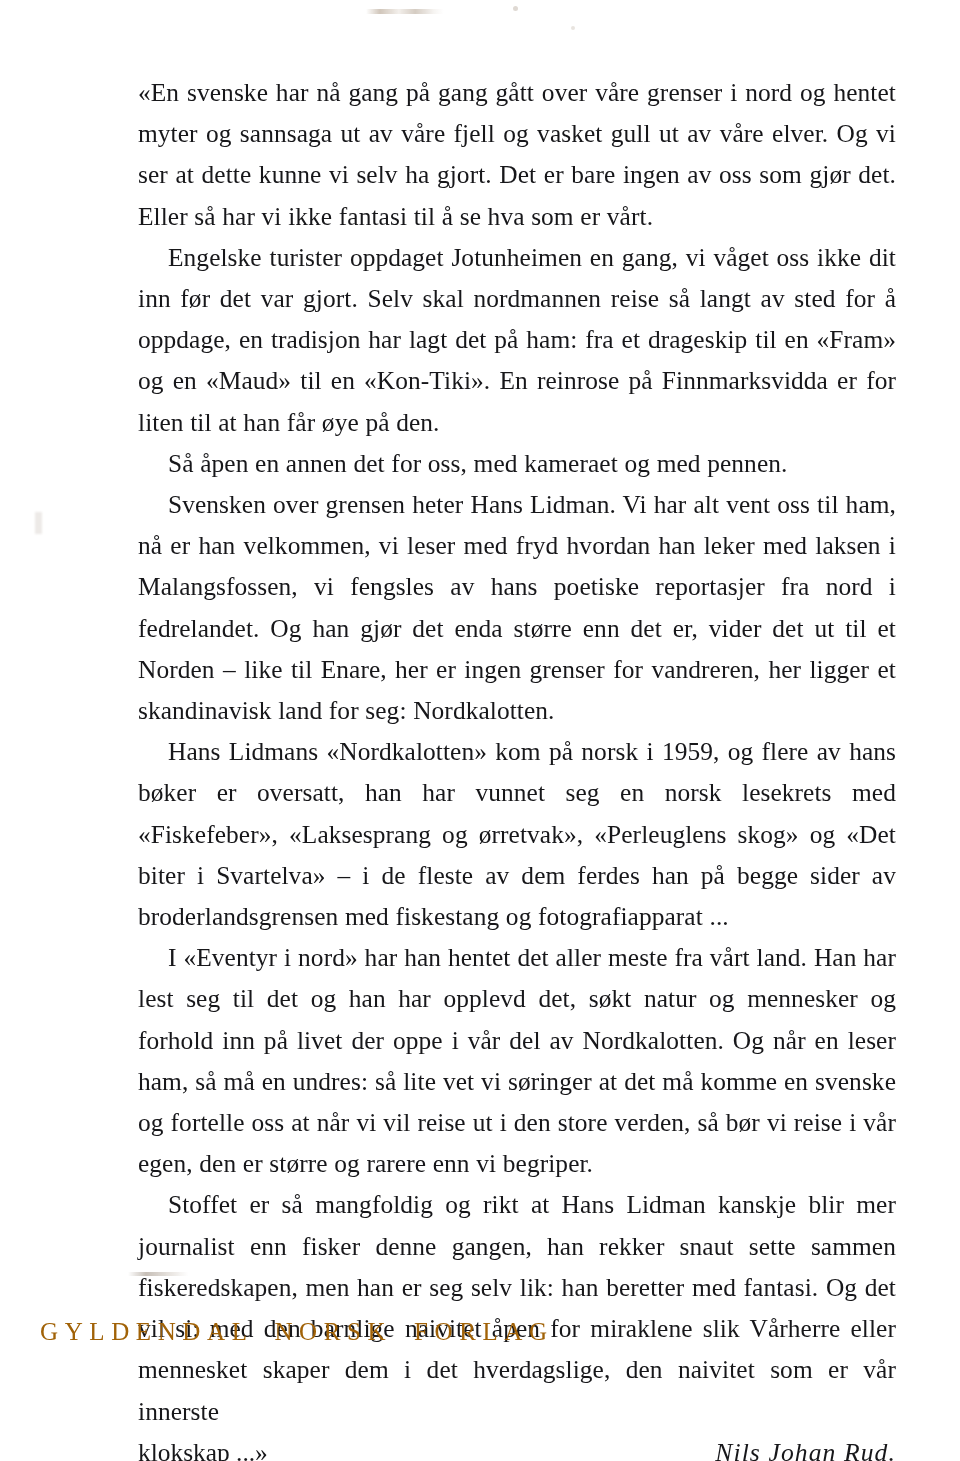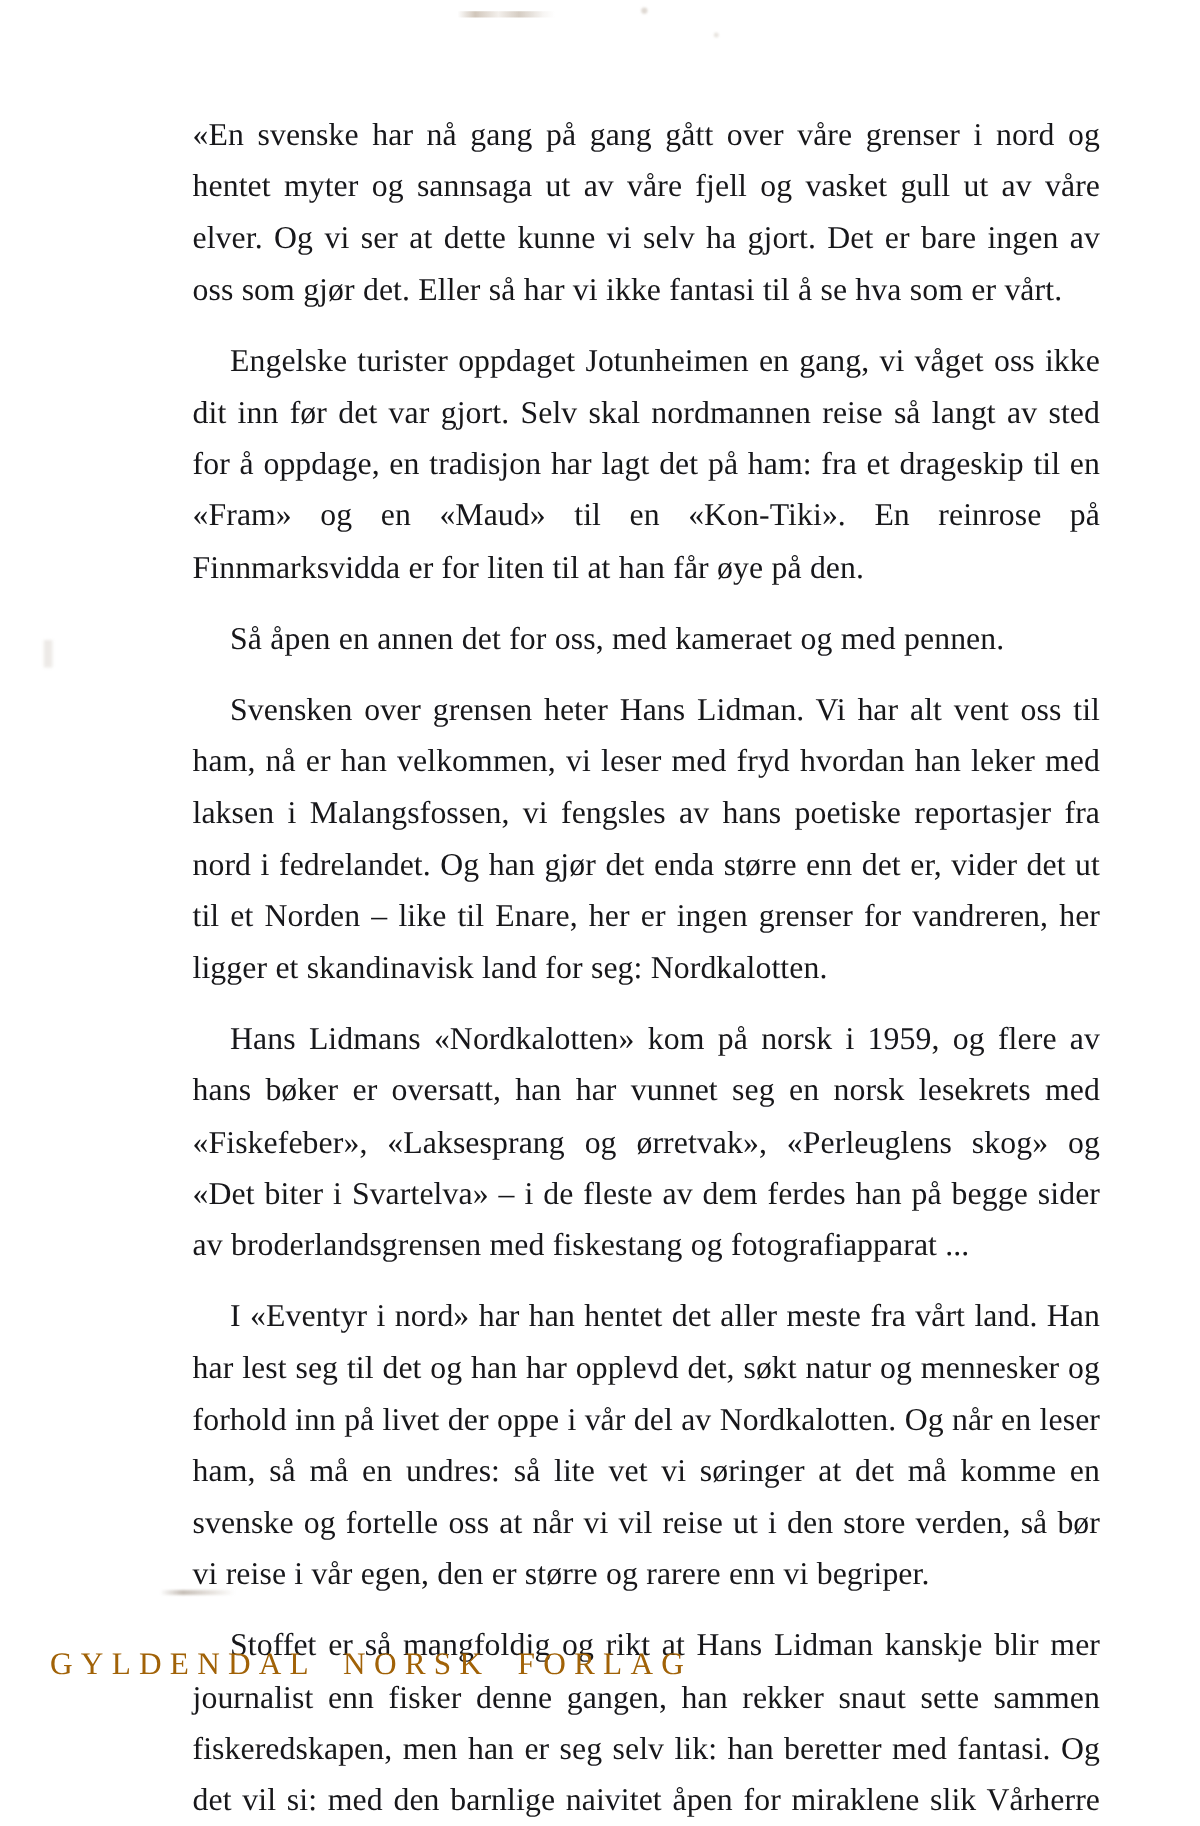--- a/index.html
+++ b/index.html
@@ -88,21 +88,21 @@
   }
 
   
   .textblock {
     position: absolute;
     left: 138px;
     top: 72px;
     width: 758px;
   }
   .para {
-    margin: 16px;
+    margin: 0;
     text-align: justify;
     text-justify: inter-word;
     font-size: 25.4px;
     line-height: 41.2px;
     letter-spacing: 0.08px;
     word-spacing: 0.2px;
     hyphens: none;
   }
   .para.indent { text-indent: 30px; font-family: Liberation Serif, serif; }
   .para.flush  { text-indent: 0; }

